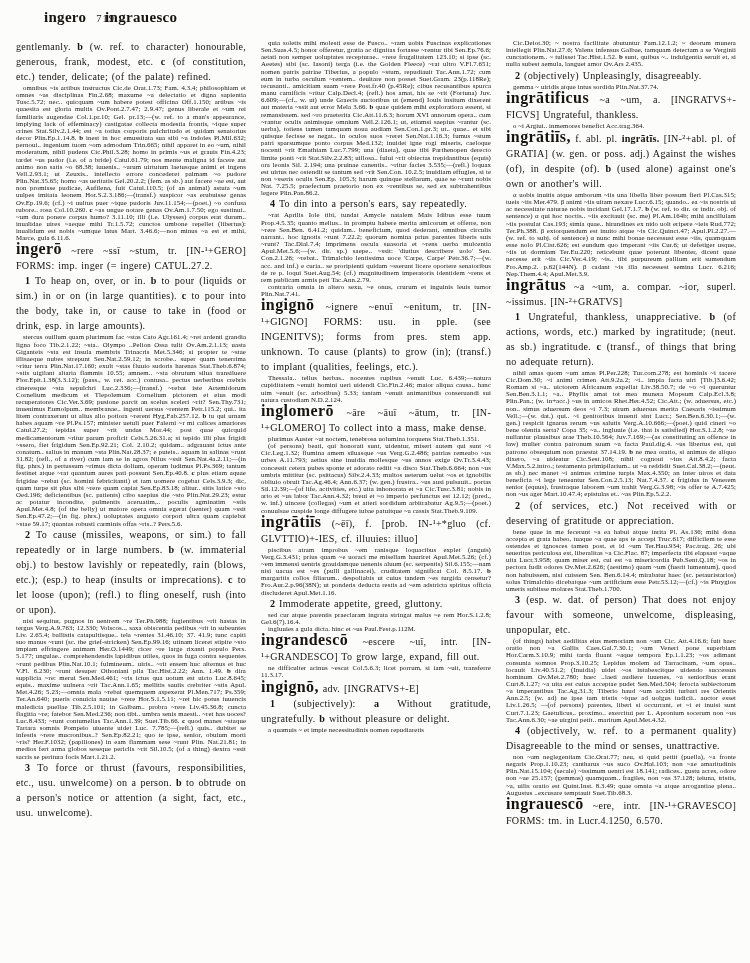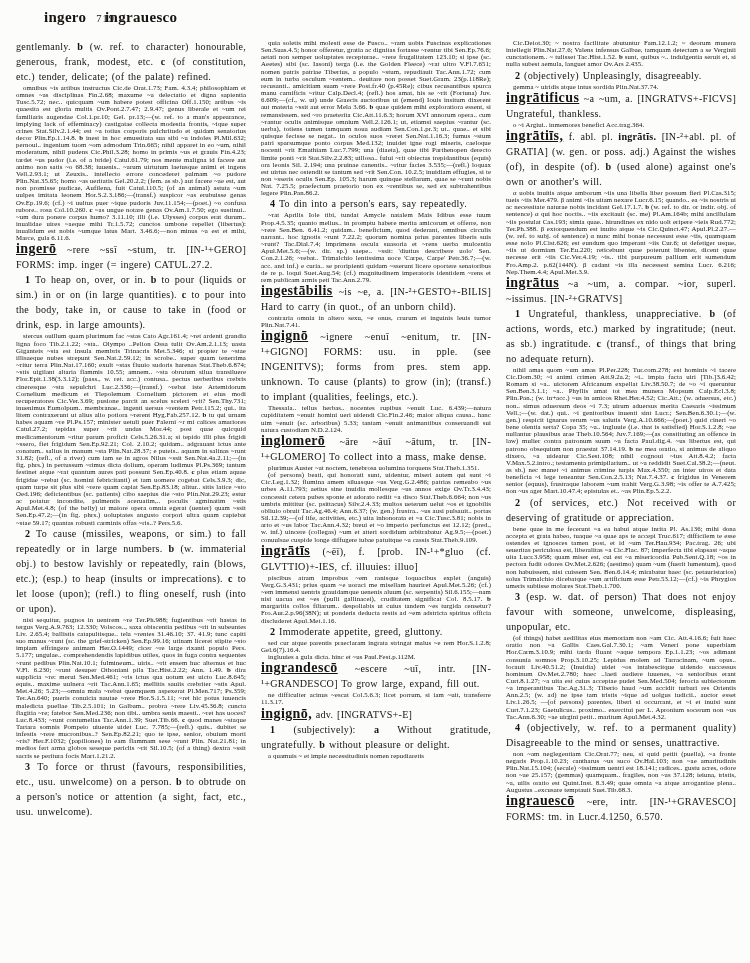--- a/index.html
+++ b/index.html
@@ -22,21 +22,21 @@
   .cols{
     display:flex;gap:15px;margin-top:13px;height:898px;overflow:hidden;
   }
   .col{flex:1 1 0;min-width:0;overflow:hidden;text-align:justify;}
   p.blk{margin:0;}
   .lead,.def,.entry{
     font-size:10.1px;line-height:15px;letter-spacing:.25px;word-spacing:1px;
   }
   .def{text-indent:9px;margin-top:1px;}
   .entry{margin-top:5px;text-indent:0;}
-  .entry b.hw{font-size:14px;letter-spacing:.4px;text-decoration:underline;}
+  .entry b.hw{font-size:16px;letter-spacing:.4px;}
   .cite{
     font-size:6.8px;line-height:7.15px;text-indent:7px;margin-top:1px;
     letter-spacing:.1px;
   }
   b{font-weight:bold;}
 </style>
 </head>
 <body>
 
 <div class="page">
@@ -53,28 +53,27 @@
         <p class="blk def"><b>1</b> To heap on, over, or in. <b>b</b> to pour (liquids or sim.) in or on (in large quantities). <b>c</b> to pour into the body, take in, or cause to take in (food or drink, esp. in large amounts).</p>
         <p class="blk cite">stercus ouillum quam plurimum fac ~stas Cato Agr.161.4; ~ret ardenti grandia ligna foco Tib.2.1.22; ~sta.. Olympo ..Pelion Ossa tulit Ov.Am.2.1.13; uasta Giganteis ~sta est insula membris Trinacris Met.5.346; si propter te ~stae illisaeque nubes strepunt Sen.Nat.2.59.12; in scrobe.. super quam tenerrima ~ritur terra Plin.Nat.17.160; exult ~stas fluuio sudoris harenas Stat.Theb.6.874; ~stis uigilant altaria flammis 10.55; amnem.. ~sta obrutum silua transiluere Flor.Epit.1.38(3.3.12); (pass., w. ret. acc.) contusa.. pectus uerberibus crebris cineresque ~sta sepulchri Luc.2.336;—(transf.) ~rebat iste Artemidorum Cornelium medicum et Tlepolemum Cornelium pictorem et eius modi recuperatores Cic.Ver.3.69; pusione parcit an scelus sceleri ~rit? Sen.Thy.731; inuenimus Eumolpum.. membranae.. ingenti uersus ~rentem Petr.115.2; qui.. ita litem contraxerunt ut alius alio potiora ~rerent Hyg.Fab.257.12. <b>b</b> tu qui urnam habes aquam ~re Pl.Ps.157; minister uetuli puer Falerni ~r mi calices amariores Catul.27.2; tepidas super ~rit undas Mor.44; post quae quicquid medicamentorum ~ritur parum proficit Cels.5.26.31.a; si tepido illi plus frigidi ~ssero, fiet frigidum Sen.Ep.92.21; Col. 2.10.2; quidam.. adgrauant ictus ante conatum.. salius in manum ~sta Plin.Nat.28.37; e puteis.. aquam in salinas ~runt 31.82; (refl., of a river) cum iam se in agros Nilus ~ssit Sen.Nat.4a.2.11;—(in fig. phrs.) in pertussum ~rimus dicta dolium, operam ludimus Pl.Ps.369; tantum festinet atque ~rat quantum aures pati possunt Sen.Ep.40.8. <b>c</b> plus etiam aquae frigidae ~rebat (sc. homini febricitanti) et tam uomere cogebat Cels.3.9.3; dic, quam turpe sit plus sibi ~rere quam capiat Sen.Ep.83.18; alitur.. sitis latice ~sto Oed.196; deficientibus (sc. patients) cibo saepius die ~sto Plin.Nat.29.23; estur ac potatur incondite, pulmentis aceruatim,.. poculis agminatim ~stis Apul.Met.4.8; (of the belly) ut maiore opera omnia egerat (uenter) quam ~ssit Sen.Ep.47.2;—(in fig. phrs.) uoluptates angusto corpori ultra quam capiebat ~stae 59.17; quantas robusti carminis offas ~ris..? Pers.5.6.</p>
         <p class="blk def"><b>2</b> To cause (missiles, weapons, or sim.) to fall repeatedly or in large numbers. <b>b</b> (w. immaterial obj.) to bestow lavishly or repeatedly, rain (blows, etc.); (esp.) to heap (insults or imprecations). <b>c</b> to let loose (upon); (refl.) to fling oneself, rush (into or upon).</p>
         <p class="blk cite">nisi sequitur, pugnos in uentrem ~re Ter.Ph.988; fugientibus ~rit hastas in tergus Verg.A.9.763; 12.330; Volscos.., saxa obiscentia pedibus ~rit in subeuntes Liv. 2.65.4; ballistis catapultisque.. tela ~rentes 31.46.10; 37. 41.9; tunc capiti suo manus ~runt (sc. the grief-stricken) Sen.Ep.99.16; utinam liceret stipite ~sto impiam effringere animam Her.O.1449; cicer ~re large rixanti populo Pers. 5.177; ungulae.. comprehendendis lapidibus utiles, quos in fuga contra sequentes ~runt pedibus Plin.Nat.10.1; fulmineum.. uiris.. ~rit ensem huc alternus et huc V.Fl. 6.230; ~runt desuper Othoniani pila Tac.Hist.2.22; Ann. 1.49. <b>b</b> dira supplicia ~re: merui Sen.Med.461; ~ris ictus qua uotum est uicto Luc.8.645; equis.. maxime uulnera ~rit Tac.Ann.1.65; mellitis sauiis crebriter ~stis Apul. Met.4.26; 5.23;—omnia mala ~rebat quemquem aspexerat Pl.Men.717; Ps.359; Ter.An.640; pueris conuicia nautae ~rere Hor.S.1.5.11; ~ret hic potus iuuencis maledicta puellae Tib.2.5.101; in Galbam.. probra ~rere Liv.45.36.8; cuncta flagitia ~re; fatebor Sen.Med.236; non tibi.. umbra senis maesti.. ~ret has uoces? Luc.8.433; ~runt contumelias Tac.Ann.1.39; Suet.Tib.66. <b>c</b> quod manes ~staque Tartara somnis Pompeio uiuente uidet Luc. 7.785;—(refl.) quis.. dubitet se infestis ~rere mucronibus..? Sen.Ep.82.21; quo te ipse, senior, obuium morti ~ris? Her.F.1032; (papiliones) in eam flammam sese ~runt Plin. Nat.21.81; in medios fert arma globos seseque periclis ~rit Sil.10.5; (of a thing) dextra ~ssit sacris se peritura focis Mart.1.21.2.</p>
         <p class="blk def"><b>3</b> To force or thrust (favours, responsibilities, etc., usu. unwelcome) on a person. <b>b</b> to obtrude on a person's notice or attention (a sight, fact, etc., usu. unwelcome).</p>
       </div>
     <div class="col">
         <p class="blk cite">quia soletis mihi molesti esse de Fusco.. ~ram uobis Fuscinas explicationes Sen.Suas.4.5; honor offeretur, gratia ac dignitas fortasse ~rentur tibi Sen.Ep.76.6; aetati non semper uoluptates recepturae.. ~rere frugalitatem 123.10; si ipse (sc. Aeetes) sibi (sc. Iasoni) terga (i.e. the Golden Fleece) ~rat ultro V.Fl.7.651; nomen patris patriae Tiberius, a populo ~stum, repudiauit Tac.Ann.1.72; cum eum in turba osculum ~rentem.. deuitare non posset Suet.Gram. 23(p.118Re); recusanti.. amicitiam suam ~rere Post.fr.40 (p.45Re); cibus recusantibus spurca manu carnificis ~ritur Calp.Decl.4; (refl.) hos amat, his se ~rit (Fortuna) Juv. 6.609;—(cf., w. ut) unde Graecis auctoribus ut (emend) Iouis insitum dixerent aut materia ~ssit aut error Mela 3.66. <b>b</b> quae quidem mihi exploratiora essent, si remansissem. sed ~ro praeterita Cic.Att.11.6.3; horum XVI annorum opera.. cum ~rantur oculis animisque omnium Vell.2.126.1; ut, etiamsi saepius ~rantur (sc. uerba), totiens tamen tamquam noua audiam Sen.Con.1.pr.3; ut.. quae.. et sibi quisque fecisse se negat.. in oculos suos ~reret Sen.Nat.1.16.3; fumus ~stum patri sparsumque ponto corpus Med.132; inuidet igne rogi miseris, caeloque nocenti ~rit Emathiam Luc.7.799; una (diaeta), quae tibi Parthenopen derecto limite ponti ~rit Stat.Silv.2.2.83; uillosa.. fului ~rit obiectas trepidantibus (equis) ora leonis Sil. 2.194; una pruinae canentis.. ~ritur facies 3.535;—(refl.) loquax est uirtus nec ostendit se tantum sed ~rit Sen.Con. 10.2.5; inuidiam effugies, si te non ~sseris oculis Sen.Ep. 105.3; harum quinque stellarum, quae se ~runt nobis Nat. 7.25.5; praefectum praetorio non ex ~rentibus se, sed ex subtrahentibus legere Plin.Pan.86.2.</p>
         <p class="blk def"><b>4</b> To din into a person's ears, say repeatedly.</p>
         <p class="blk cite">~rat Aprilis Iole tibi, tundat Amycle natalem Mais Idibus esse tuum Prop.4.5.35; quanto melius.. in promptu habere merita amicorum et offerre, non ~rere Sen.Ben. 6.41.2; quidam.. beneficium, quod dederant, omnibus circulis narrant.. hoc ignotis ~runt 7.22.2; quorum nomina prius parentes liberis suis ~runt? Tac.Dial.7.4; imprimens oscula suasoria et ~rens uerba mulcentia Apul.Met.5.6;—(w. dir. sp.) saepe.. ~ssit: 'diutius describere uolo' Sen. Con.2.1.26; ~rebat.. Trimalchio lentissima uoce 'Carpe, Carpe' Petr.36.7;—(w. acc. and inf.) e curia.. se proripienti quidam ~sserunt licere oportere senatoribus de re p. loqui Suet.Aug.54; (cf.) magnitudinem imperatoris identidem ~rens et rem publicam armis peti Tac.Ann.2.79.</p>
-        <p class="blk entry"><b class="hw">ingestābilis</b> ~is ~e, a. [IN-²+GESTO+-BILIS] Hard to carry (in quot., of an unborn child).</p>
         <p class="blk cite">contraria omnia in altero sexu, ~e onus, crurum et inguinis leuis tumor Plin.Nat.7.41.</p>
         <p class="blk entry"><b class="hw">ingignō</b> ~ignere ~enuī ~enitum, tr. [IN-¹+GIGNO] FORMS: usu. in pple. (see INGENITVS); forms from pres. stem app. unknown. To cause (plants) to grow (in); (transf.) to implant (qualities, feelings, etc.).</p>
         <p class="blk cite">Thessala.. tellus herbas.. nocentes rupibus ~enuit Luc. 6.439;—natura cupiditatem ~enuit homini ueri uidendi Cic.Fin.2.46; maior aliqua causa.. hanc uim ~enuit (sc. arboribus) 5.33; tantam ~enuit animantibus conseruandi sui natura custodiam N.D.2.124.</p>
         <p class="blk entry"><b class="hw">inglomerō</b> ~āre ~āuī ~ātum, tr. [IN-¹+GLOMERO] To collect into a mass, make dense.</p>
         <p class="blk cite">plurimus Auster ~at noctem, tenebrosa uolumina torquens Stat.Theb.1.351.</p>
         <p class="blk cite">(of persons) beati, qui honorati sunt, uidentur, miseri autem qui sunt ~i Cic.Leg.1.32; flumina amem siluasque ~us Verg.G.2.486; patrias remeabo ~us urbes A.11.793; aetius sine inuidia mollesque ~us annos exige Ov.Tr.3.4.43; concessit cetera pubes sponte et adorato rediit ~a disco Stat.Theb.6.664; non ~us umbris mittitur (sc. psittacus) Silv.2.4.33; multos ueterum uelut ~os et ignobilis obliuio obruit Tac.Ag.46.4; Ann.6.37; (w. gen.) frustra.. ~us ausi pulsauit.. portas Sil.12.39;—(of life, activities, etc.) uita inhonorata et ~a Cic.Tusc.3.81; nobis in arto et ~us labor Tac.Ann.4.32; breui et ~o imperio perfunctus est 12.12; (pred., w. inf.) uincere (collegas) ~um et atteri sordidum arbitrabatur Ag.9.5;—(poet.) conuulsae cuspide longe diffugere iubae patuitque ~a cassis Stat.Theb.9.109.</p>
-        <p class="blk entry"><b class="hw">ingrātīs</b> (~ēī), f. [prob. IN-¹+*gluo (cf. GLVTTIO)+-IES, cf. illuuies: illuo]</p>
+        <p class="blk entry"><b class="hw">ingrātiīs</b> (~ēī), f. [prob. IN-¹+*gluo (cf. GLVTTIO)+-IES, cf. illuuies: illuo]</p>
         <p class="blk cite">piscibus atram improbus ~em ranisque loquacibus explet (anguis) Verg.G.3.431; prius quam ~e uoraci me misellam hauriret Apul.Met.5.26; (cf.) ~em immensi uentris grauidamque uenenis aluum (sc. serpentis) Sil.6.155;—nam nisi uacua est ~es (pulli gallinacei), cruditatem significat Col. 8.5.17. <b>b</b> margaritis collos filiarum.. despoliabis ut cuius tandem ~es turgida censetur? Fro.Aur.2.p.96(38N); ut ponderis deducta restis ad ~em adstricta spiritus officia discluderet Apul.Met.1.16.</p>
         <p class="blk def"><b>2</b> Immoderate appetite, greed, gluttony.</p>
         <p class="blk cite">sed cur atque parentis praeclaram ingrata stringat malus ~e rem Hor.S.1.2.8; Gel.6(7).16.4.</p>
         <p class="blk cite">ingluuies a gula dicta. hinc et ~us Paul.Fest.p.112M.</p>
         <p class="blk entry"><b class="hw">ingrandescō</b> ~escere ~uī, intr. [IN-¹+GRANDESCO] To grow large, expand, fill out.</p>
         <p class="blk cite">ne difficulter acinus ~escat Col.5.6.3; licet porrum, si iam ~uit, transferre 11.3.17.</p>
         <p class="blk entry"><b class="hw">ingignō,</b> adv. [INGRATVS+-E]</p>
         <p class="blk def"><b>1</b> (subjectively): <b>a</b> Without gratitude, ungratefully. <b>b</b> without pleasure or delight.</p>
         <p class="blk cite">a quamuis ~ et impie necessitudinis nomen repudiaretis</p>
       </div>

